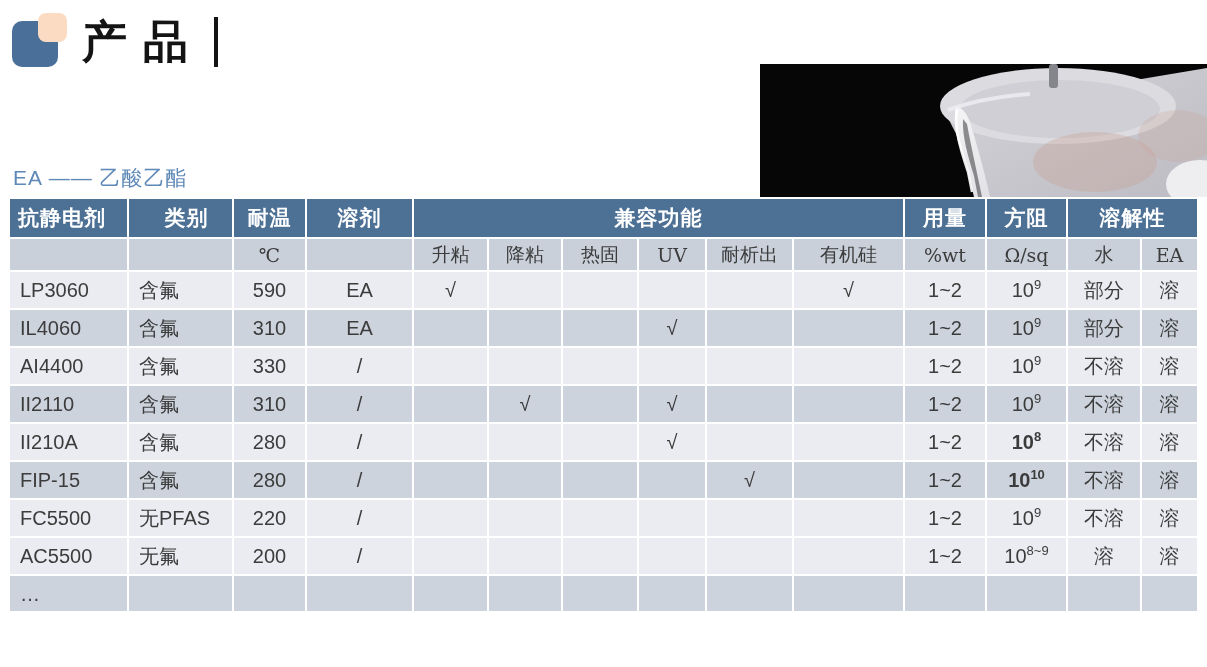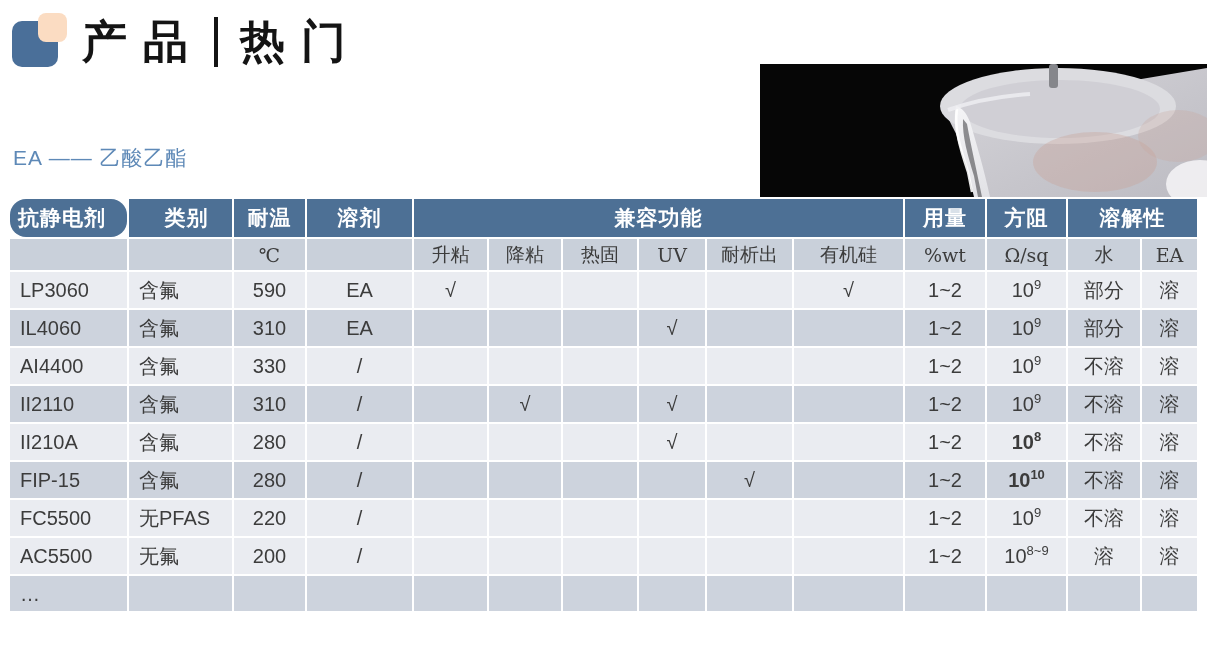--- a/index.html
+++ b/index.html
@@ -24,40 +24,40 @@
     font-family:"DejaVu Serif","Liberation Serif",serif;
     color:#141414; font-size:45px; font-weight:600;
   }
   .title .seg { letter-spacing:16px; }
   .title .sep {
     display:inline-block; width:4px; height:50px; background:#141414;
     margin:0 22px 0 10px; color:transparent; overflow:hidden; font-size:2px;
   }
   
   .subtitle {
-    position:absolute; left:13px; top:144px;
+    position:absolute; left:13px; top:164px;
     font-size:21px; letter-spacing:1px; color:#5E89B7;
   }
   
   .photo { position:absolute; left:760px; top:64px; width:447px; height:133px; }
   .photo svg { display:block; }
   
   table.product {
     position:absolute; left:8px; top:197px; width:1191px;
     table-layout:fixed; border-collapse:separate; border-spacing:2px;
   }
   table.product th, table.product td {
     overflow:hidden; white-space:nowrap; padding:0; text-align:center; vertical-align:middle;
   }
   tr.h1 th {
     background:#4D7095; color:#ffffff; height:38px;
     font-family:"DejaVu Serif","Liberation Serif",serif;
     font-weight:700; font-size:21px; letter-spacing:1px;
   }
-  tr.h1 th.left { text-align:left; padding-left:8px;border-radius:16px; }
+  tr.h1 th.left { text-align:left; padding-left:8px; }
   tr.h1 th.left2 { text-align:center; padding-left:12px; }
   tr.h2 th {
     background:#C9D0DA; color:#3C3C3C; height:31px;
     font-family:"DejaVu Serif","Liberation Serif",serif;
     font-weight:400; font-size:19px;
   }
   tbody td {
     height:36px; font-size:20px; color:#3C3C3C; font-weight:400;
     font-family:"Liberation Sans","DejaVu Sans",sans-serif;
   }
@@ -73,21 +73,20 @@
 <div class="page">
 
   <div class="logo">
     <div class="logo-back"></div>
     <div class="logo-front"></div>
   </div>
 
   <h1 class="title" style="margin:0;">
     <span class="seg">产品</span>
     <span class="sep">|</span>
-    <span class="seg">热门</span>
   </h1>
 
   <div class="photo">
     <svg width="447" height="133" viewBox="0 0 447 133">
       <defs>
         <linearGradient id="cupGrad" x1="0" y1="0" x2="1" y2="1">
           <stop offset="0" stop-color="#D6D5DA"></stop>
           <stop offset="0.6" stop-color="#C6C5CB"></stop>
           <stop offset="1" stop-color="#BDBCC3"></stop>
         </linearGradient>

